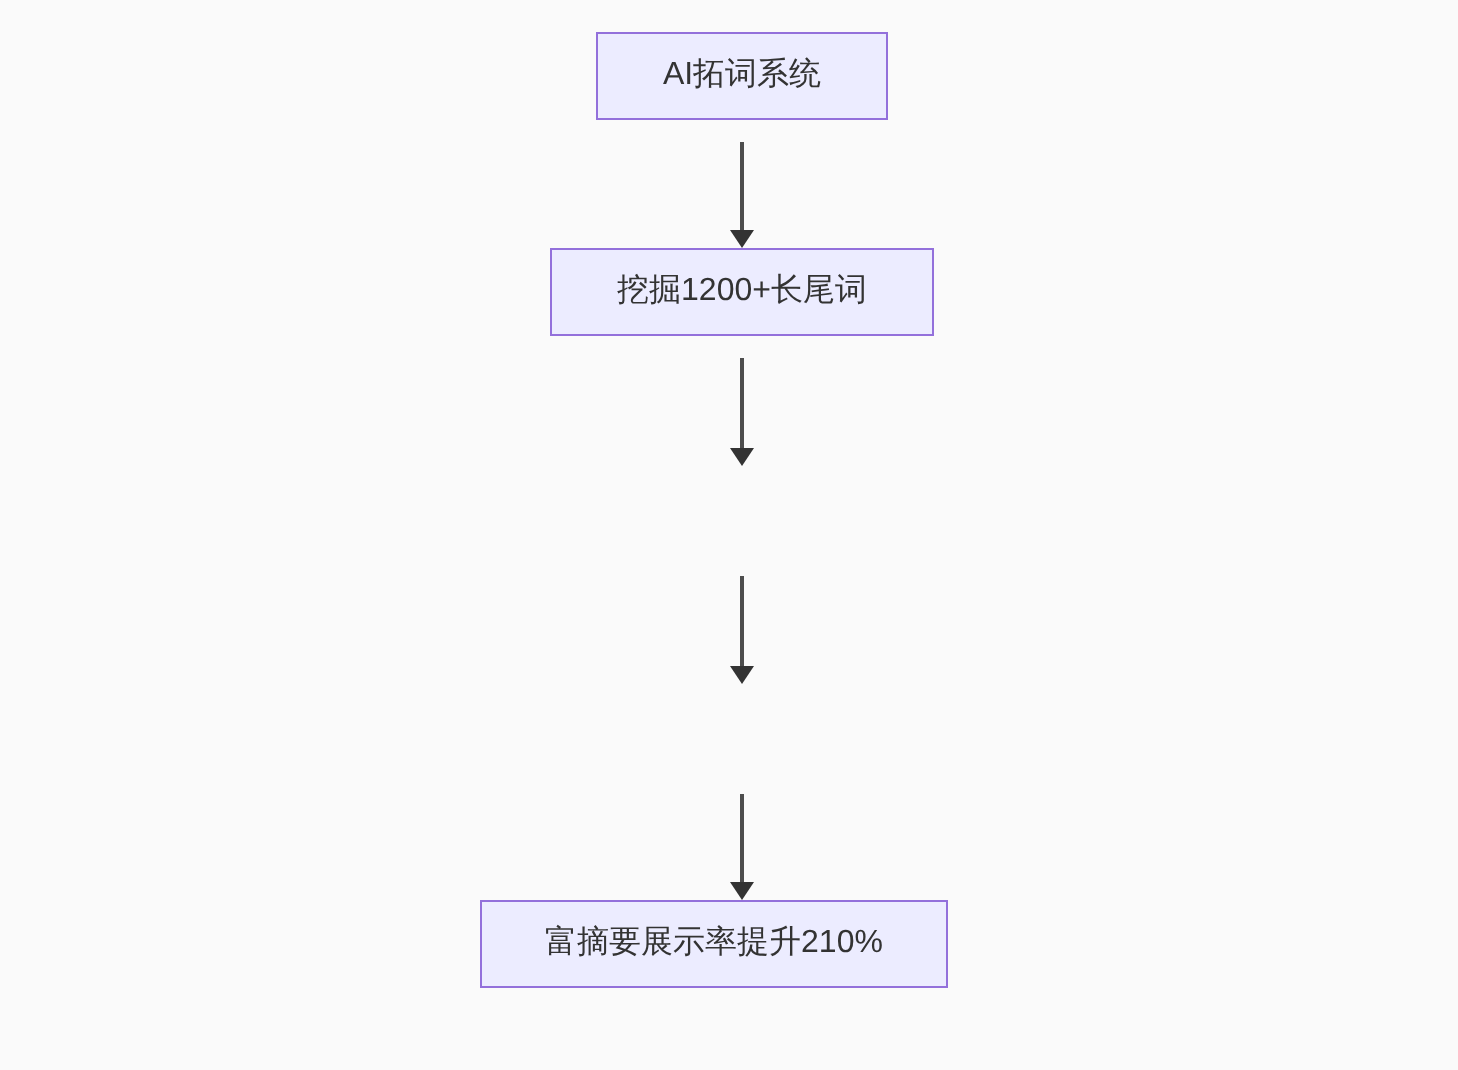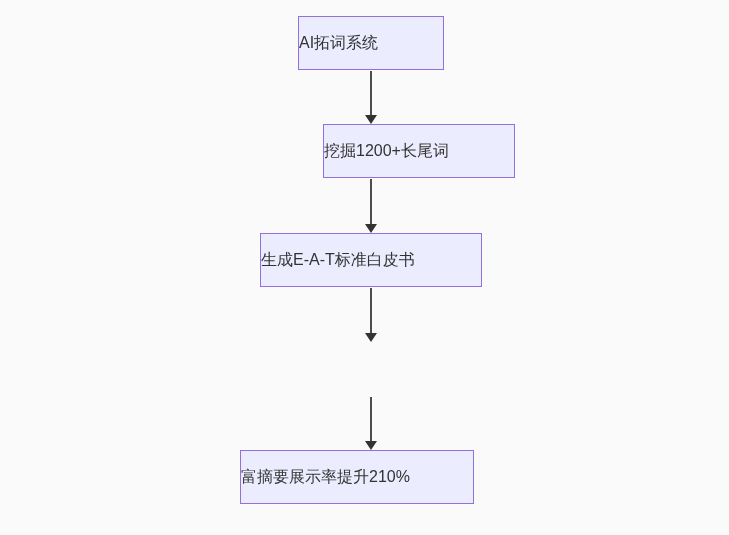--- a/index.html
+++ b/index.html
@@ -13,33 +13,34 @@
     font-family: "Liberation Sans", "DejaVu Sans", sans-serif;
     overflow: hidden;
     position: relative;
   }
   .canvas {
     position: absolute;
     inset: 0;
   }
   .node {
     position: absolute;
-    height: 54px;
+    height: 44px;
     box-sizing: border-box;
     background: var(--node-fill, #ececff);
     border: 1px solid var(--node-border, #9370db);
     display: flex;
     align-items: center;
+    justify-content: center;
     color: var(--text-color, #333333);
     font-size: 16px;
     line-height: 1;
     white-space: nowrap;
   }
   .n1 { left: 298px; top: 16px;  width: 146px; }
-  .n2 { left: 275px; top: 124px; width: 192px; margin-left: 48px; }
+  .n2 { left: 275px; top: 124px; width: 192px; }
   .n3 { left: 260px; top: 233px; width: 222px; }
   .n4 { left: 264px; top: 342px; width: 214px; }
   .n5 { left: 240px; top: 450px; width: 234px; }
 
   .edge {
     position: absolute;
     left: 364px;
     width: 14px;
   }
   .e1 { top: 71px;  height: 53px; }
@@ -81,23 +82,20 @@
 
   <div class="node n2">
     <span>挖掘1200+长尾词</span>
   </div>
 
   <div class="edge e2">
     <div class="line"></div>
     <div class="head"></div>
   </div>
 
-  <div class="node n3">
-    <span>生成E-A-T标准白皮书</span>
-  </div>
 
   <div class="edge e3">
     <div class="line"></div>
     <div class="head"></div>
   </div>
 
 
   <div class="edge e4">
     <div class="line"></div>
     <div class="head"></div>

